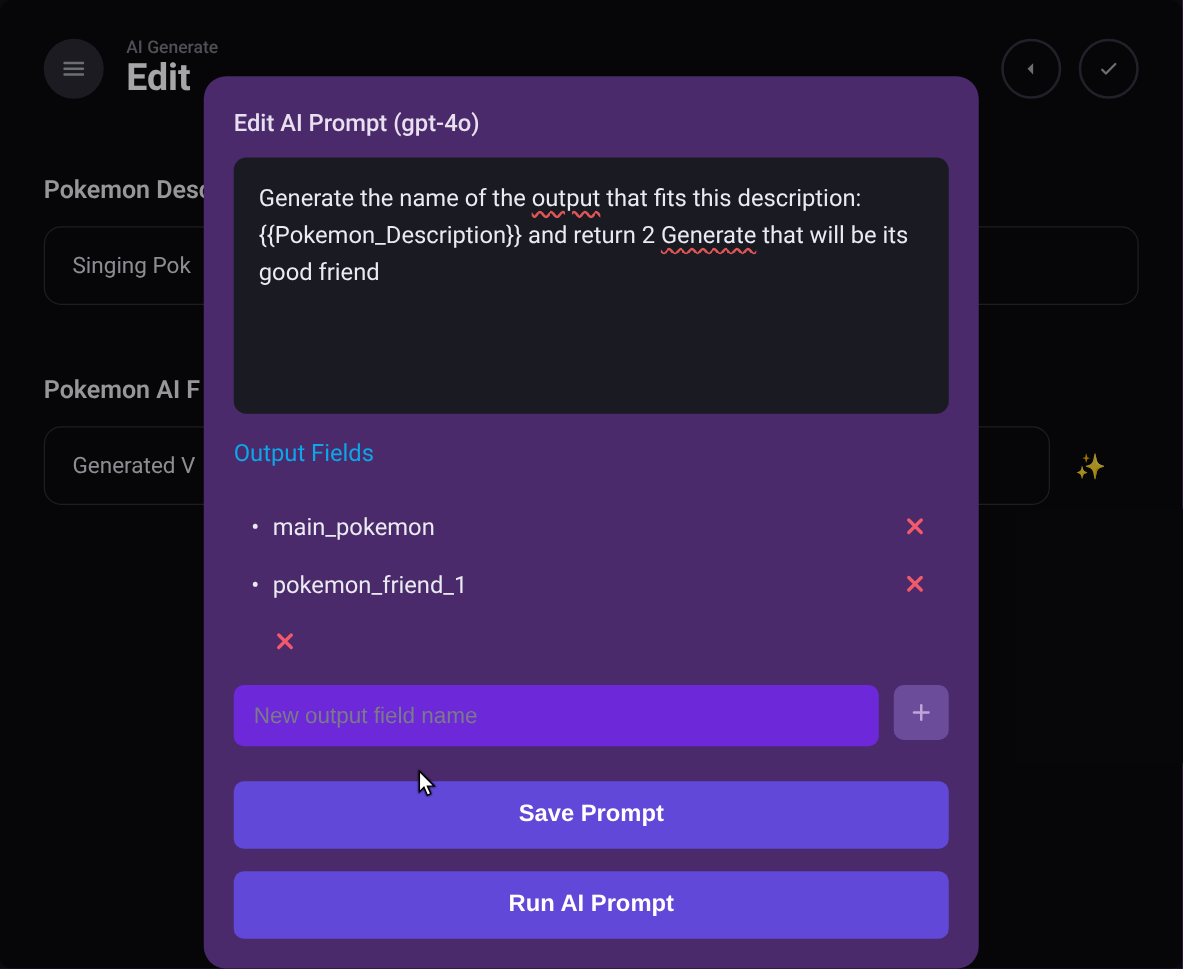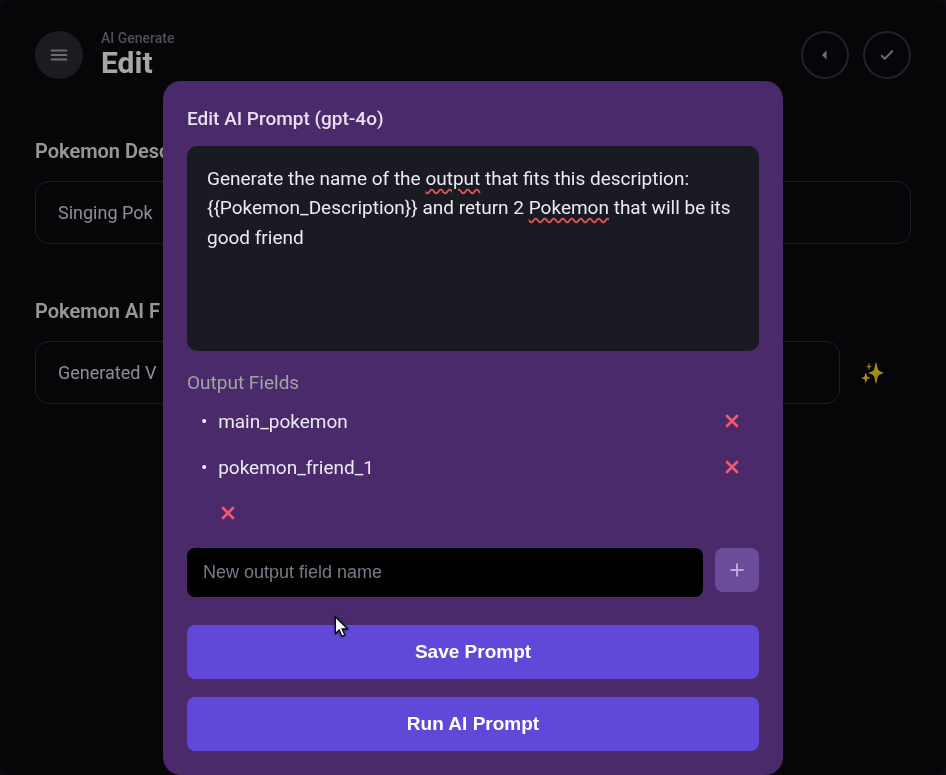--- a/index.html
+++ b/index.html
@@ -106,22 +106,22 @@
     margin-bottom: 20px;
   }
   .prompt-textarea .spell {
     text-decoration: underline;
     text-decoration-style: wavy;
     text-decoration-color: #e05555;
     text-underline-offset: 3px;
   }
   .section-label {
     font-size: 19px;
-    color: #a3a3a3;
-    margin-bottom: 4px;
+    color: #0ea5e9;
+    margin-bottom: 24px;
   }
   .output-list { margin-bottom: 12px; }
   .output-item {
     display: flex;
     align-items: center;
     justify-content: space-between;
     padding: 10px 8px 10px 28px;
     font-size: 19px;
     color: #eaeaf2;
   }
@@ -141,21 +141,21 @@
   .remove-x svg { width: 20px; height: 20px; }
   .remove-x svg path { stroke: #f15a6a; stroke-width: 3.2; stroke-linecap: round; }
 
   .new-field-row {
     display: flex;
     gap: 12px;
     margin-bottom: 28px;
   }
   .new-field-input {
     flex: 1;
-    background: #000000;
+    background: #6d28d9;
     border: none;
     border-radius: 8px;
     padding: 14px 16px;
     font-size: 18px;
     color: #eaeaf2;
   }
   .new-field-input::placeholder { color: #7a7a88; }
   .add-btn {
     width: 44px; height: 44px;
     border-radius: 8px;
@@ -236,21 +236,21 @@
       <div class="bg-input" style="flex:0 0 805px;">Generated V</div>
       <span class="sparkle">✨</span>
     </div>
   </div>
 </div>
 
 <div class="overlay">
   <div class="modal">
     <div class="modal-title">Edit AI Prompt (gpt-4o)</div>
 
-    <div class="prompt-textarea" contenteditable="false" style=""><span>Generate the name of the </span><span class="spell">output</span><span> that fits this description: {{Pokemon_Description}} and return 2 </span><span class="spell">Pokemon</span><span> that will be its good friend</span></div>
+    <div class="prompt-textarea" contenteditable="false" style=""><span>Generate the name of the </span><span class="spell">output</span><span> that fits this description: {{Pokemon_Description}} and return 2 </span><span class="spell">Generate</span><span> that will be its good friend</span></div>
 
     <div class="section-label">Output Fields</div>
 
     <div class="output-list">
       <div class="output-item">
         <span class="bullet-text">main_pokemon</span>
         <span class="remove-x">
           <svg viewBox="0 0 24 24">
               <path d="M6 6l12 12M18 6L6 18" fill="none"></path>
             </svg>

